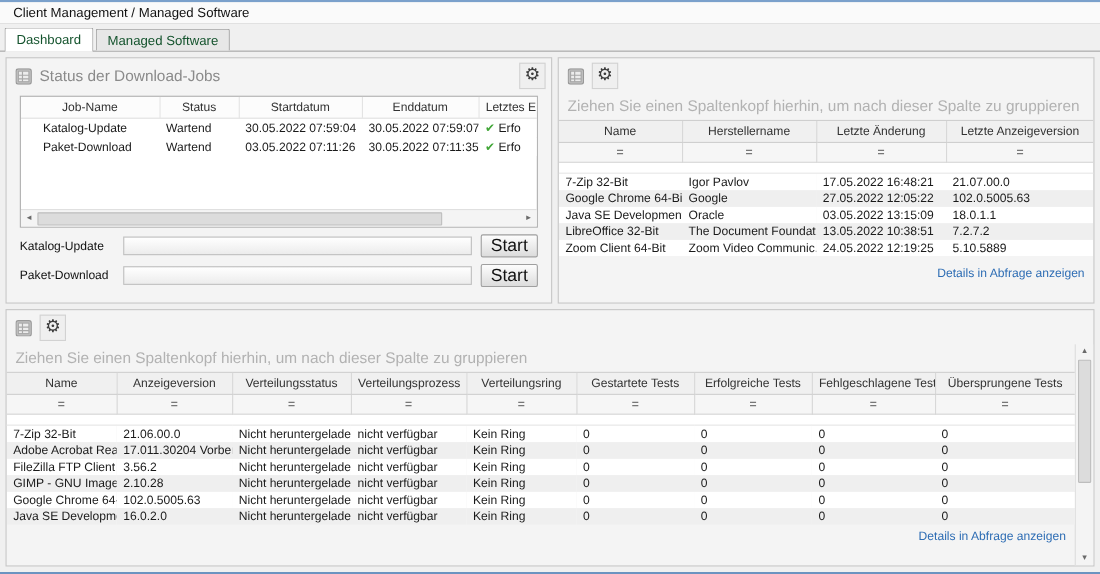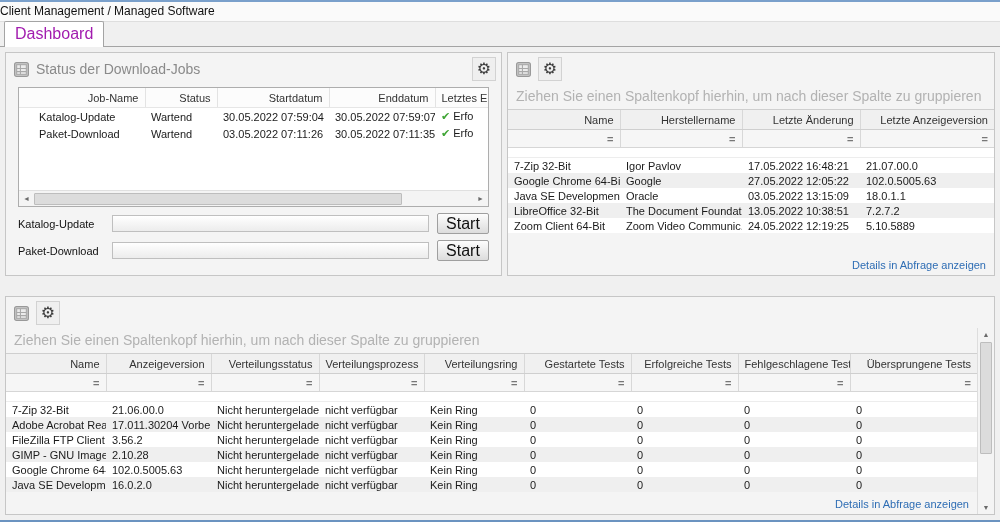--- a/index.html
+++ b/index.html
@@ -3,53 +3,53 @@
 <meta charset="utf-8">
 <style>
   html,body { margin:0; padding:0; background:#ffffff; font-family:"Liberation Sans", sans-serif; }
   .app {
     width:1000px; height:522px; box-sizing:border-box; overflow:hidden;
     border-top:2px solid #7aa0cb; border-bottom:2px solid #6b93c0;
     background:#f0f0f0; display:flex; flex-direction:column;
   }
   
   .breadcrumb-bar { flex:none; height:19px; line-height:19px; background:#fafafa;
-    border-bottom:1px solid #dedede; font-size:12px; color:#111; padding-left:0; white-space:nowrap; }
+    border-bottom:1px solid #dedede; font-size:12px; color:#111; padding-left:12px; white-space:nowrap; }
   
   .tabstrip { flex:none; display:flex; align-items:flex-end; background:#f0f0f0;
     border-bottom:1px solid #a4a4a4; padding:5px 3px 0 4px; height:25px; box-sizing:border-box; }
-  .tab { font-size:16px; color:#a21caf; background:#e7e7e7; border:1px solid #a4a4a4; border-bottom:none;
+  .tab { font-size:12px; color:#14532d; background:#e7e7e7; border:1px solid #a4a4a4; border-bottom:none;
     border-radius:2px 2px 0 0; padding:3px 10px 2px; margin-right:2px; cursor:default; white-space:nowrap; }
   .tab.active { background:#ffffff; margin-bottom:-1px; padding-bottom:4px; }
   
-  .content { flex:1; min-height:0; padding:5px; display:flex; flex-direction:column; gap:20px; }
+  .content { flex:1; min-height:0; padding:5px; display:flex; flex-direction:column; gap:5px; }
   .toprow { flex:none; display:flex; gap:5px; height:224px; }
   .panel { background:#f4f4f4; border:1px solid #c6c6c6; box-sizing:border-box; position:relative;
     display:flex; flex-direction:column; min-width:0; overflow:hidden; }
   .panel-jobs { width:497px; flex:none; }
   .panel-new { flex:1; }
   .panel-bottom { flex:1; min-height:0; }
   .panel > header { flex:none; display:flex; align-items:center; gap:6px; padding:4px 5px 3px 8px; }
   .panel-icon { flex:none; width:16px; height:16px; display:flex; align-items:center; }
   .panel-title { font-size:14px; color:#8a8a8a; white-space:nowrap; overflow:hidden; flex:1; }
   .gear-btn { flex:none; width:22px; height:22px; display:flex; align-items:center; justify-content:center;
     font-size:16px; line-height:1; color:#3c3c3c; background:#efefef; border:1px solid #d2d2d2; cursor:pointer; }
   
   .grid { border-collapse:collapse; table-layout:fixed; width:100%; font-size:11px; color:#1a1a1a; }
-  .grid th { font-weight:normal; text-align:right; padding:4px 6px 3px; background:#f0f0f0; color:#333;
+  .grid th { font-weight:normal; text-align:center; padding:4px 6px 3px; background:#f0f0f0; color:#333;
     border-bottom:1px solid #cfcfcf; border-right:1px solid #d8d8d8; white-space:nowrap; overflow:hidden; }
   .grid th:last-child { border-right:none; }
   .grid td { padding:2px 6px 1px; white-space:nowrap; overflow:hidden; background:#fff; }
   .grid tbody tr:nth-child(even) td { background:#efefef; }
   .filter-row th { background:#f6f6f6; color:#777; font-weight:bold; padding:2px 6px; height:13px;
     border-bottom:1px solid #d6d6d6; }
   .gap-row td { height:9px; padding:0; border-bottom:1px solid #ededed; background:#fff; }
   .gridwrap { border-top:1px solid #cfcfcf; }
   .group-hint { flex:none; font-size:14px; color:#b2b2b2; padding:4px 8px 5px; white-space:nowrap; overflow:hidden; }
-  .details-link { position:absolute; right:8px; bottom:4px; font-size:11px; color:#2e6db4; cursor:pointer; }
+  .details-link { position:absolute; right:8px; bottom:20px; font-size:11px; color:#2e6db4; cursor:pointer; }
   
   .jobs-box { margin:3px 12px 0; border:1px solid #adadad; background:#fff; height:118px;
     position:relative; overflow:hidden; flex:none; }
   .jobs-grid th { background:#fcfcfc; border-right:1px solid #e3e3e3; border-bottom:1px solid #e6e6e6; }
   .jobs-grid td { padding-top:2px; padding-bottom:2px; }
   .jobs-grid td.c-indent { padding-left:20px; }
   .jobs-grid tbody tr:nth-child(even) td { background:#fff; }
   .check { color:#3fa535; margin-right:3px; font-size:11px; }
   .hscroll { position:absolute; left:0; right:0; bottom:0; height:15px; background:#f4f4f4;
     border-top:1px solid #e0e0e0; display:flex; align-items:center; }
@@ -76,20 +76,21 @@
 <body>
 
 <div class="app">
 
   <div class="breadcrumb-bar">
     <span>Client Management / Managed Software</span>
   </div>
 
   <div class="tabstrip">
     <div class="tab active">Dashboard</div>
+    <div class="tab">Managed Software</div>
   </div>
 
   <div class="content">
 
     <div class="toprow">
 
       <section class="panel panel-jobs">
         <header>
           <span class="panel-icon">
             <svg width="15" height="15" viewBox="0 0 14 14">

